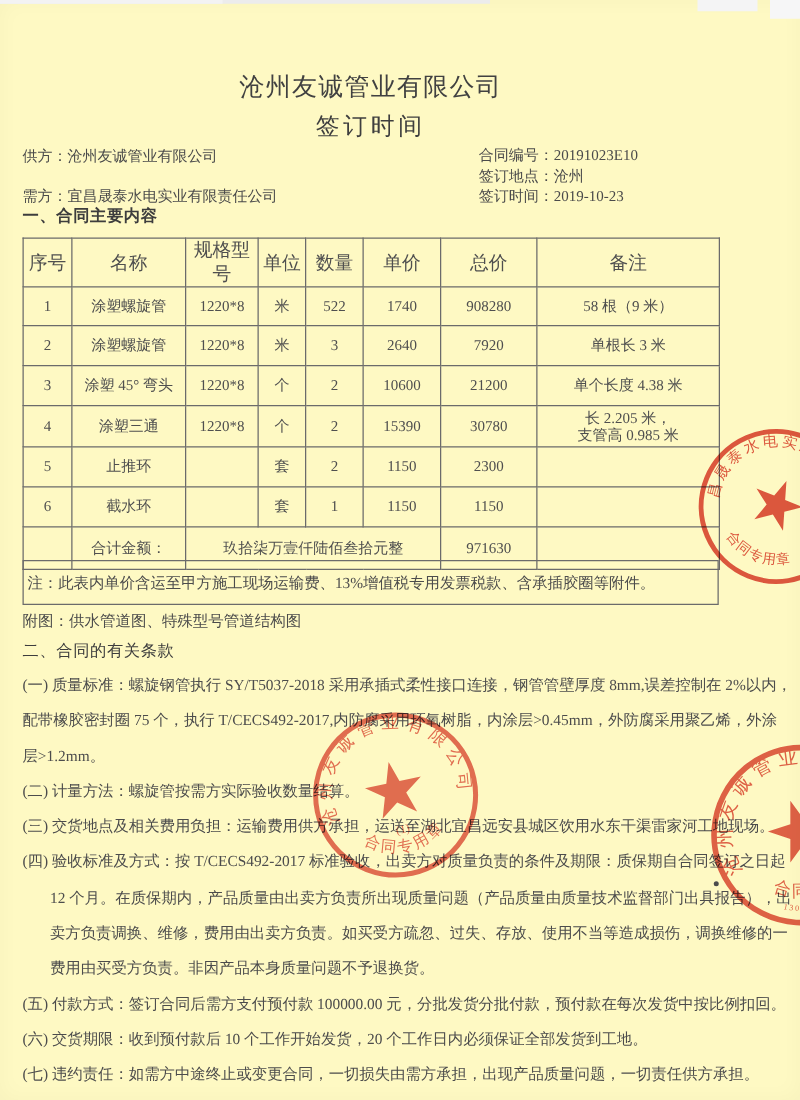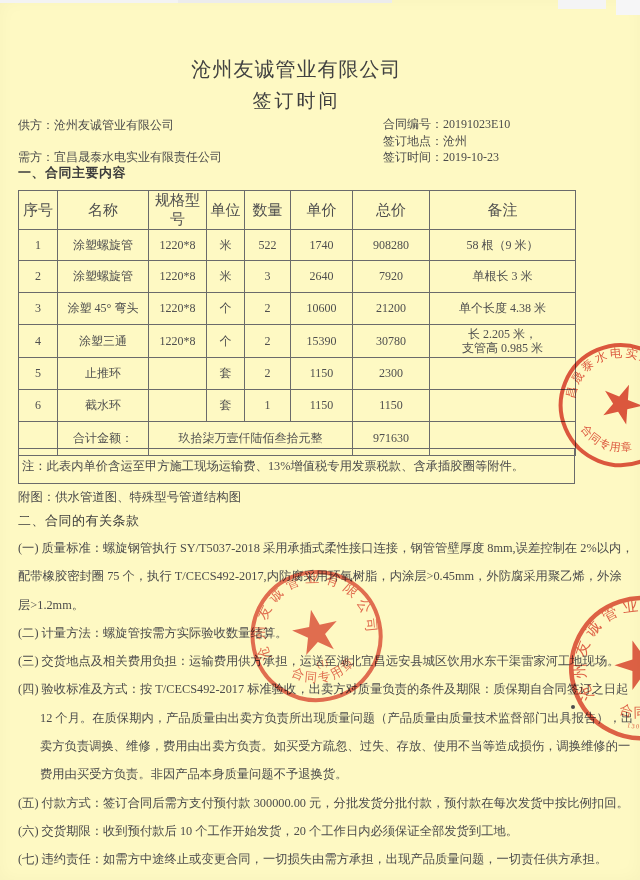--- a/index.html
+++ b/index.html
@@ -194,21 +194,21 @@
   <div class="abs terms">
     <div class="term-line">(一) 质量标准：螺旋钢管执行 SY/T5037-2018 采用承插式柔性接口连接，钢管管壁厚度 8mm,误差控制在 2%以内，</div>
     <div class="term-line">配带橡胶密封圈 75 个，执行 T/CECS492-2017,内防腐采用环氧树脂，内涂层&gt;0.45mm，外防腐采用聚乙烯，外涂</div>
     <div class="term-line">层&gt;1.2mm。</div>
     <div class="term-line">(二) 计量方法：螺旋管按需方实际验收数量结算。</div>
     <div class="term-line">(三) 交货地点及相关费用负担：运输费用供方承担，运送至湖北宜昌远安县城区饮用水东干渠雷家河工地现场。</div>
     <div class="term-line">(四) 验收标准及方式：按 T/CECS492-2017 标准验收，出卖方对质量负责的条件及期限：质保期自合同签订之日起</div>
     <div class="term-line ind">12 个月。在质保期内，产品质量由出卖方负责所出现质量问题（产品质量由质量技术监督部门出具报告），出</div>
     <div class="term-line ind">卖方负责调换、维修，费用由出卖方负责。如买受方疏忽、过失、存放、使用不当等造成损伤，调换维修的一</div>
     <div class="term-line ind">费用由买受方负责。非因产品本身质量问题不予退换货。</div>
-    <div class="term-line">(五) 付款方式：签订合同后需方支付预付款 300000.00 元，分批发货分批付款，预付款在每次发货中按比例扣回。</div>
+    <div class="term-line">(五) 付款方式：签订合同后需方支付预付款 100000.00 元，分批发货分批付款，预付款在每次发货中按比例扣回。</div>
     <div class="term-line">(六) 交货期限：收到预付款后 10 个工作开始发货，20 个工作日内必须保证全部发货到工地。</div>
     <div class="term-line">(七) 违约责任：如需方中途终止或变更合同，一切损失由需方承担，出现产品质量问题，一切责任供方承担。</div>
   </div>
 
   <div class="stamp stampA">
     <svg width="140" height="140" viewBox="0 0 140 140">
       <defs>
         <path id="a-top" d="M 26,85 A 47,47 0 1 1 114,85" fill="none"></path>
         <path id="a-bot" d="M 38,103 A 46,46 0 0 0 102,103" fill="none"></path>
       </defs>

